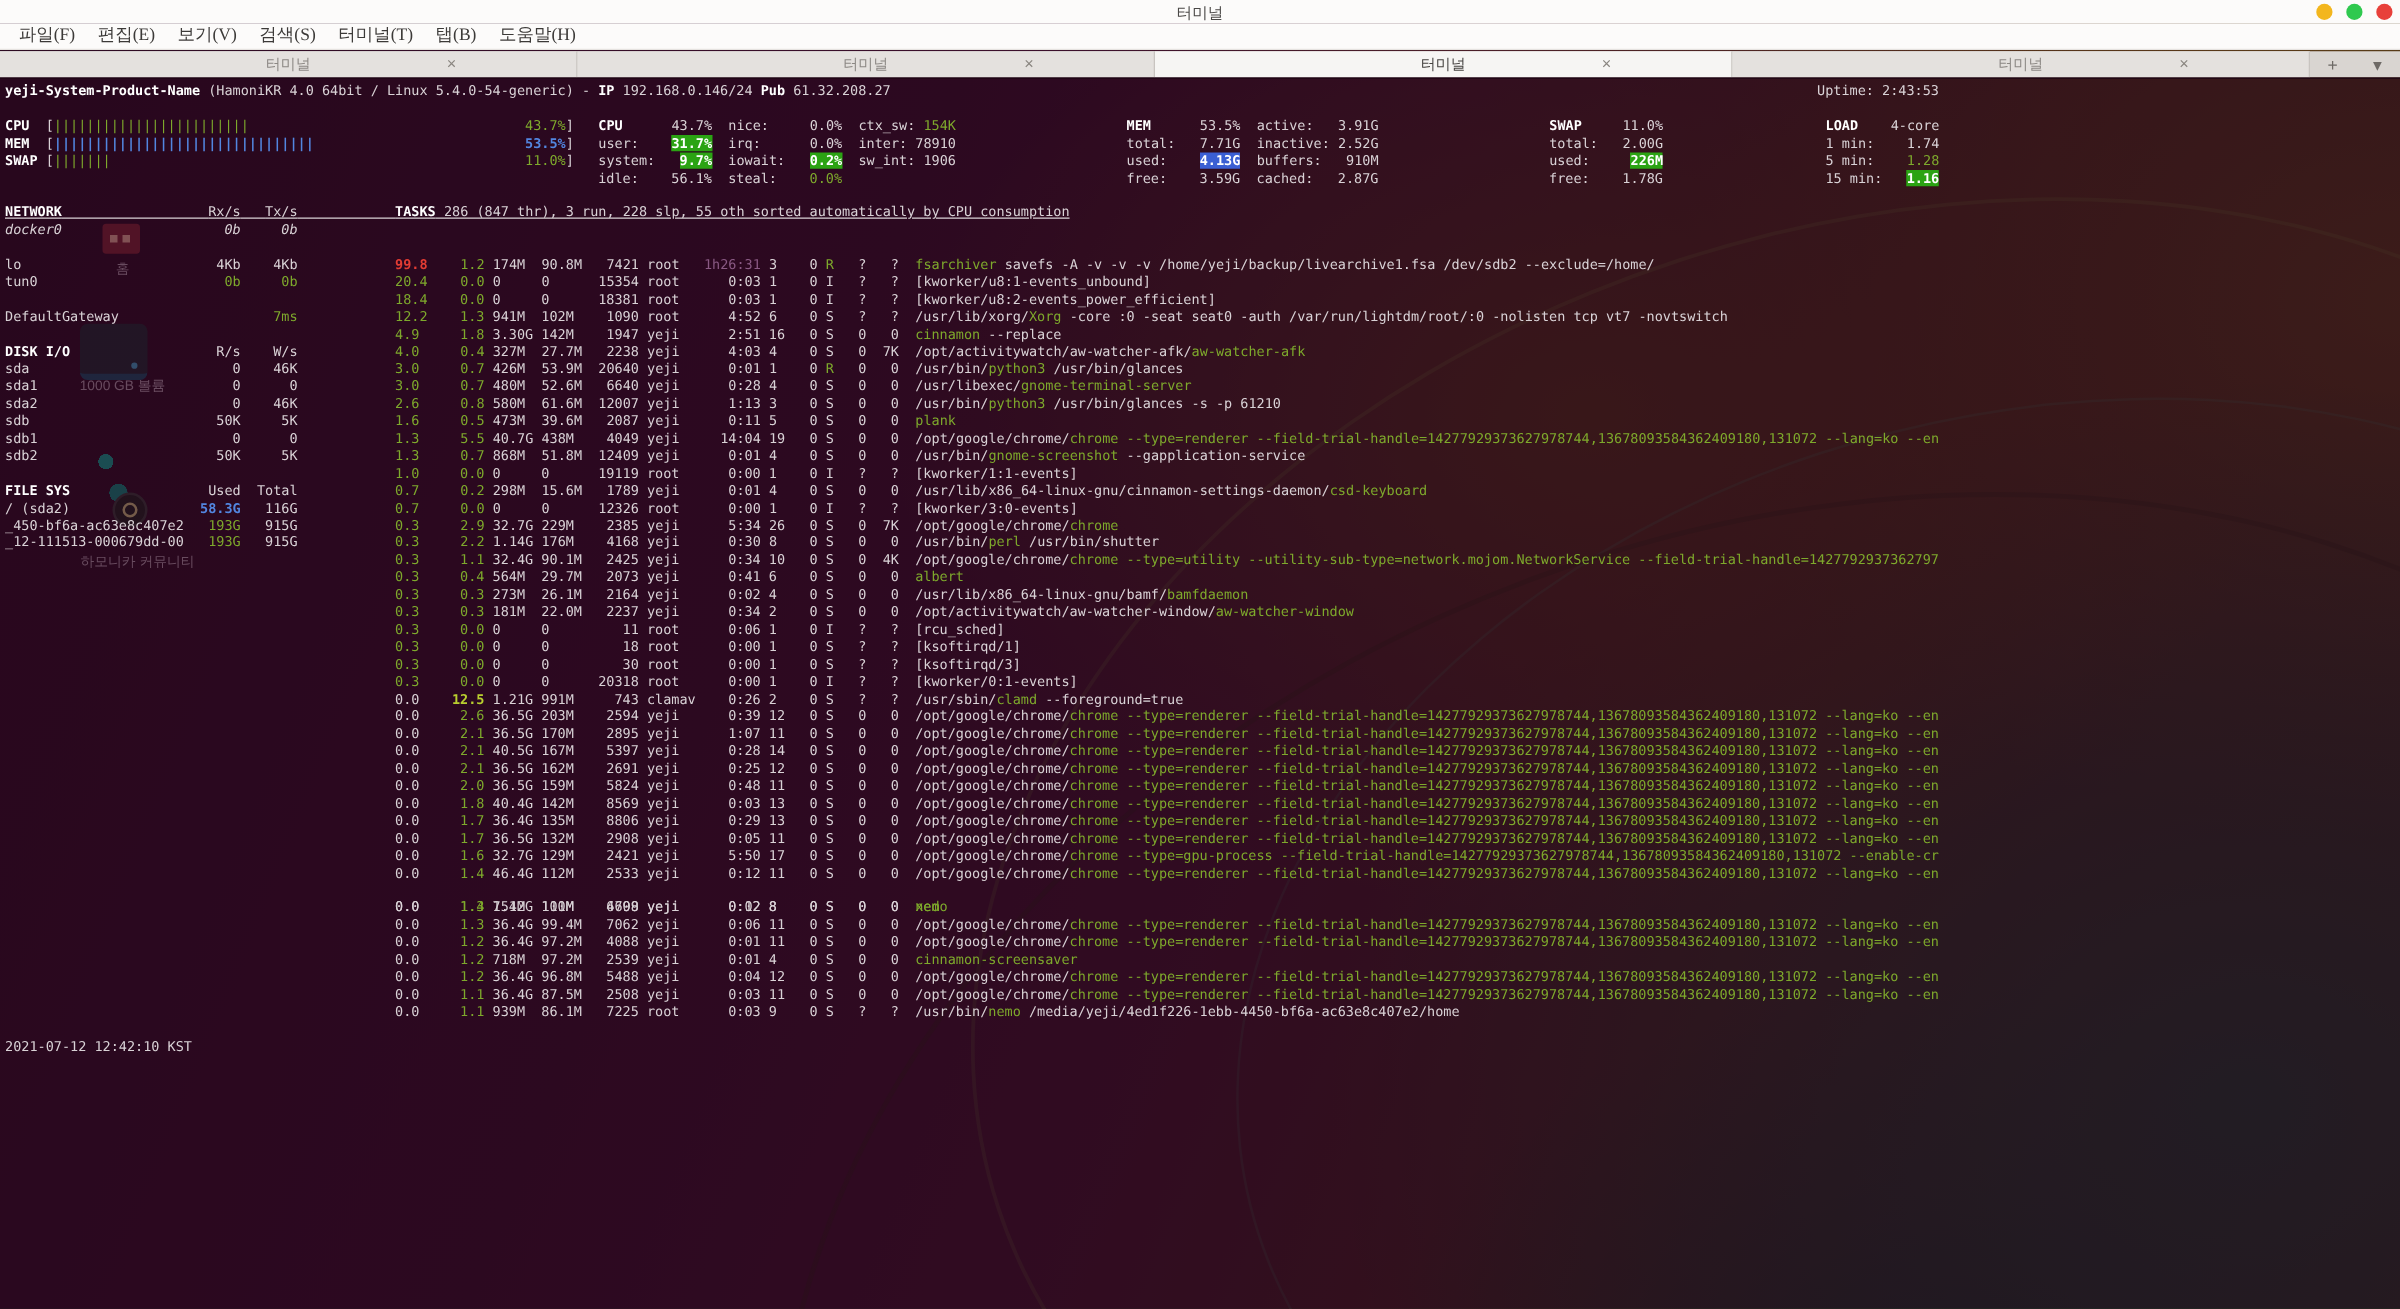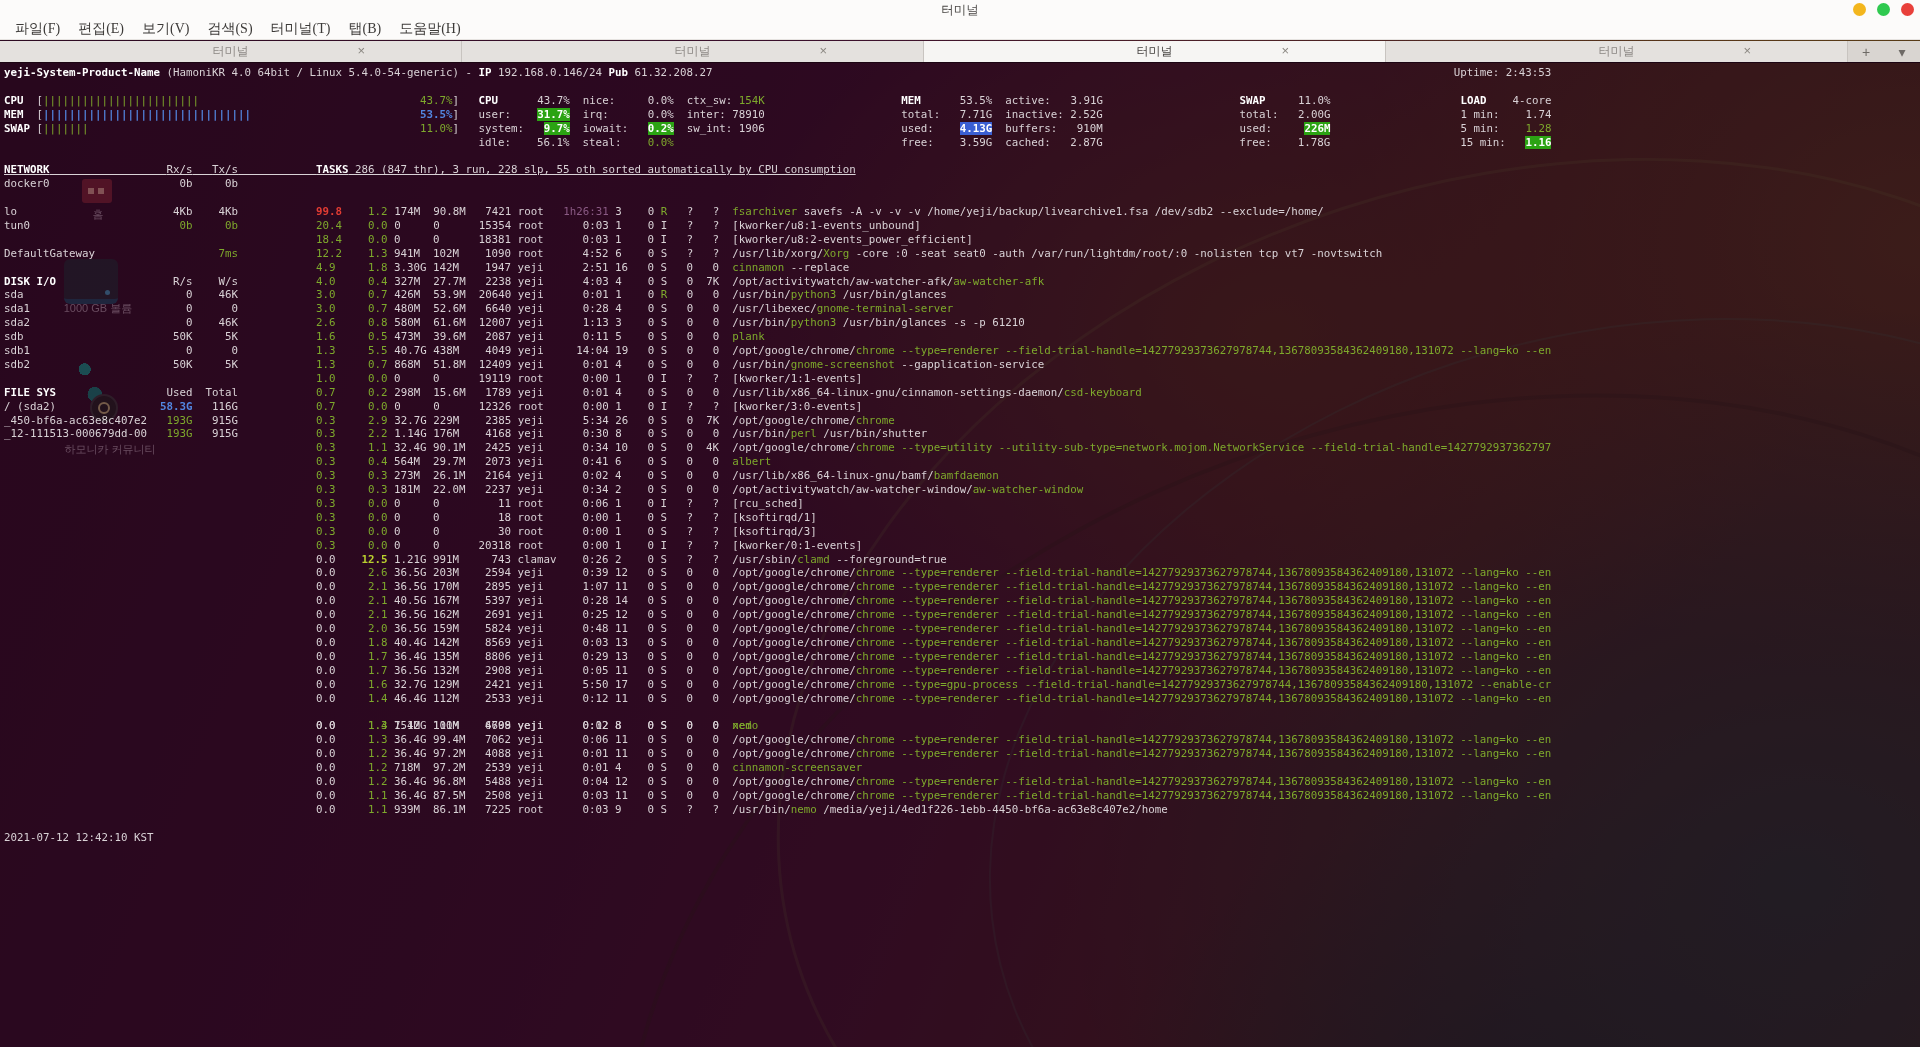--- a/index.html
+++ b/index.html
@@ -128,21 +128,21 @@
         </div>
       <div class="lbl" style="left:-10px;right:-10px;top:84px;">하모니카 커뮤니티</div>
     </div>
     <div id="screen">
         <div class="tl" style="top: 3px;"><span class="b">yeji-System-Product-Name</span><span class="w"> (HamoniKR 4.0 64bit / Linux 5.4.0-54-generic) - </span><span class="b">IP</span><span class="w"> 192.168.0.146/24 </span><span class="b">Pub</span><span class="w"> 61.32.208.27</span><span class="w">                                                                                                                  </span><span class="w">Uptime: 2:43:53</span></div>
         <div class="tl" style="top: 30.8px;"><span class="b">CPU</span><span class="w">  [</span><span class="g">||||||||||||||||||||||||</span><span class="w">                                  </span><span class="g">43.7%</span><span class="w">]</span><span class="w">   </span><span class="b">CPU</span><span class="w">      </span><span class="w">43.7%</span><span class="w">  </span><span class="w">nice:</span><span class="w">     </span><span class="w">0.0%</span><span class="w">  </span><span class="w">ctx_sw:</span><span class="g"> 154K</span><span class="w">                     </span><span class="b">MEM</span><span class="w">      </span><span class="w">53.5%</span><span class="w">  </span><span class="w">active:</span><span class="w">   </span><span class="w">3.91G</span><span class="w">                     </span><span class="b">SWAP</span><span class="w">     </span><span class="w">11.0%</span><span class="w">                    </span><span class="b">LOAD</span><span class="w">    </span><span class="w">4-core</span></div>
         <div class="tl" style="top: 44.7px;"><span class="b">MEM</span><span class="w">  [</span><span class="bl">||||||||||||||||||||||||||||||||</span><span class="w">                          </span><span class="bl">53.5%</span><span class="w">]</span><span class="w">   </span><span class="w">user:</span><span class="w">    </span><span class="gb">31.7%</span><span class="w">  </span><span class="w">irq:</span><span class="w">      </span><span class="w">0.0%</span><span class="w">  </span><span class="w">inter: 78910</span><span class="w">                     </span><span class="w">total:</span><span class="w">   </span><span class="w">7.71G</span><span class="w">  </span><span class="w">inactive:</span><span class="w"> </span><span class="w">2.52G</span><span class="w">                     </span><span class="w">total:</span><span class="w">   </span><span class="w">2.00G</span><span class="w">                    </span><span class="w">1 min:</span><span class="w">    </span><span class="w">1.74</span></div>
         <div class="tl" style="top: 58.6px;"><span class="b">SWAP</span><span class="w"> [</span><span class="g">|||||||</span><span class="w">                                                   </span><span class="g">11.0%</span><span class="w">]</span><span class="w">   </span><span class="w">system:</span><span class="w">   </span><span class="gb">9.7%</span><span class="w">  </span><span class="w">iowait:</span><span class="w">   </span><span class="gb">0.2%</span><span class="w">  </span><span class="w">sw_int: 1906</span><span class="w">                     </span><span class="w">used:</span><span class="w">    </span><span class="blb">4.13G</span><span class="w">  </span><span class="w">buffers:</span><span class="w">   </span><span class="w">910M</span><span class="w">                     </span><span class="w">used:</span><span class="w">     </span><span class="gb">226M</span><span class="w">                    </span><span class="w">5 min:</span><span class="w">    </span><span class="g">1.28</span></div>
         <div class="tl" style="top: 72.5px;"><span class="w">                                                                         </span><span class="w">idle:</span><span class="w">    </span><span class="w">56.1%</span><span class="w">  </span><span class="w">steal:</span><span class="w">    </span><span class="g">0.0%</span><span class="w">                                   </span><span class="w">free:</span><span class="w">    </span><span class="w">3.59G</span><span class="w">  </span><span class="w">cached:</span><span class="w">   </span><span class="w">2.87G</span><span class="w">                     </span><span class="w">free:</span><span class="w">    </span><span class="w">1.78G</span><span class="w">                    </span><span class="w">15 min:</span><span class="w">   </span><span class="gb">1.16</span></div>
         <div class="tl" style="top: 100.3px; text-decoration: underline;"><span class="b">NETWORK</span><span class="w">                  </span><span class="w">Rx/s</span><span class="w">   </span><span class="w">Tx/s</span><span class="w">            </span><span class="b">TASKS</span><span class="w"> 286 (847 thr), 3 run, 228 slp, 55 oth sorted automatically by CPU consumption</span></div>
-        <div class="tl" style="top: 114.2px;"><span class="w">docker0</span><span class="w">                    </span><span class="w">0b</span><span class="w">     </span><span class="w">0b</span></div>
+        <div class="tl" style="top: 114.2px; font-style: italic;"><span class="w">docker0</span><span class="w">                    </span><span class="w">0b</span><span class="w">     </span><span class="w">0b</span></div>
         <div class="tl" style="top: 142px;"><span class="w">lo</span><span class="w">                        </span><span class="w">4Kb</span><span class="w">    </span><span class="w">4Kb</span><span class="w">            </span><span class="r">99.8 </span><span class="g">   1.2</span><span class="w"> 174M  90.8M   7421 root  </span><span class="m"> 1h26:31</span><span class="w"> 3    0 </span><span class="g">R </span><span class="w">  ?   ?  </span><span class="g">fsarchiver</span><span class="w"> savefs -A -v -v -v /home/yeji/backup/livearchive1.fsa /dev/sdb2 --exclude=/home/</span></div>
         <div class="tl" style="top: 155.9px;"><span class="w">tun0</span><span class="w">                       </span><span class="g">0b</span><span class="w">     </span><span class="g">0b</span><span class="w">            </span><span class="g">20.4 </span><span class="g">   0.0</span><span class="w"> 0     0      15354 root  </span><span class="w">    0:03</span><span class="w"> 1    0 </span><span class="w">I </span><span class="w">  ?   ?  </span><span class="w">[kworker/u8:1-events_unbound]</span></div>
         <div class="tl" style="top: 169.8px;"><span class="w">                                                </span><span class="g">18.4 </span><span class="g">   0.0</span><span class="w"> 0     0      18381 root  </span><span class="w">    0:03</span><span class="w"> 1    0 </span><span class="w">I </span><span class="w">  ?   ?  </span><span class="w">[kworker/u8:2-events_power_efficient]</span></div>
         <div class="tl" style="top: 183.7px;"><span class="w">DefaultGateway</span><span class="w">                   </span><span class="g">7ms</span><span class="w">            </span><span class="g">12.2 </span><span class="g">   1.3</span><span class="w"> 941M  102M    1090 root  </span><span class="w">    4:52</span><span class="w"> 6    0 </span><span class="w">S </span><span class="w">  ?   ?  </span><span class="w">/usr/lib/xorg/</span><span class="g">Xorg</span><span class="w"> -core :0 -seat seat0 -auth /var/run/lightdm/root/:0 -nolisten tcp vt7 -novtswitch</span></div>
         <div class="tl" style="top: 197.6px;"><span class="w">                                                </span><span class="g">4.9  </span><span class="g">   1.8</span><span class="w"> 3.30G 142M    1947 yeji  </span><span class="w">    2:51</span><span class="w"> 16   0 </span><span class="w">S </span><span class="w">  0   0  </span><span class="g">cinnamon</span><span class="w"> --replace</span></div>
         <div class="tl" style="top: 211.5px;"><span class="b">DISK I/O</span><span class="w">                  </span><span class="w">R/s</span><span class="w">    </span><span class="w">W/s</span><span class="w">            </span><span class="g">4.0  </span><span class="g">   0.4</span><span class="w"> 327M  27.7M   2238 yeji  </span><span class="w">    4:03</span><span class="w"> 4    0 </span><span class="w">S </span><span class="w">  0  7K  </span><span class="w">/opt/activitywatch/aw-watcher-afk/</span><span class="g">aw-watcher-afk</span></div>
         <div class="tl" style="top: 225.4px;"><span class="w">sda</span><span class="w">                         </span><span class="w">0</span><span class="w">    </span><span class="w">46K</span><span class="w">            </span><span class="g">3.0  </span><span class="g">   0.7</span><span class="w"> 426M  53.9M  20640 yeji  </span><span class="w">    0:01</span><span class="w"> 1    0 </span><span class="g">R </span><span class="w">  0   0  </span><span class="w">/usr/bin/</span><span class="g">python3</span><span class="w"> /usr/bin/glances</span></div>
         <div class="tl" style="top: 239.3px;"><span class="w">sda1</span><span class="w">                        </span><span class="w">0</span><span class="w">      </span><span class="w">0</span><span class="w">            </span><span class="g">3.0  </span><span class="g">   0.7</span><span class="w"> 480M  52.6M   6640 yeji  </span><span class="w">    0:28</span><span class="w"> 4    0 </span><span class="w">S </span><span class="w">  0   0  </span><span class="w">/usr/libexec/</span><span class="g">gnome-terminal-server</span></div>
         <div class="tl" style="top: 253.2px;"><span class="w">sda2</span><span class="w">                        </span><span class="w">0</span><span class="w">    </span><span class="w">46K</span><span class="w">            </span><span class="g">2.6  </span><span class="g">   0.8</span><span class="w"> 580M  61.6M  12007 yeji  </span><span class="w">    1:13</span><span class="w"> 3    0 </span><span class="w">S </span><span class="w">  0   0  </span><span class="w">/usr/bin/</span><span class="g">python3</span><span class="w"> /usr/bin/glances -s -p 61210</span></div>
         <div class="tl" style="top: 267.1px;"><span class="w">sdb</span><span class="w">                       </span><span class="w">50K</span><span class="w">     </span><span class="w">5K</span><span class="w">            </span><span class="g">1.6  </span><span class="g">   0.5</span><span class="w"> 473M  39.6M   2087 yeji  </span><span class="w">    0:11</span><span class="w"> 5    0 </span><span class="w">S </span><span class="w">  0   0  </span><span class="g">plank</span></div>

